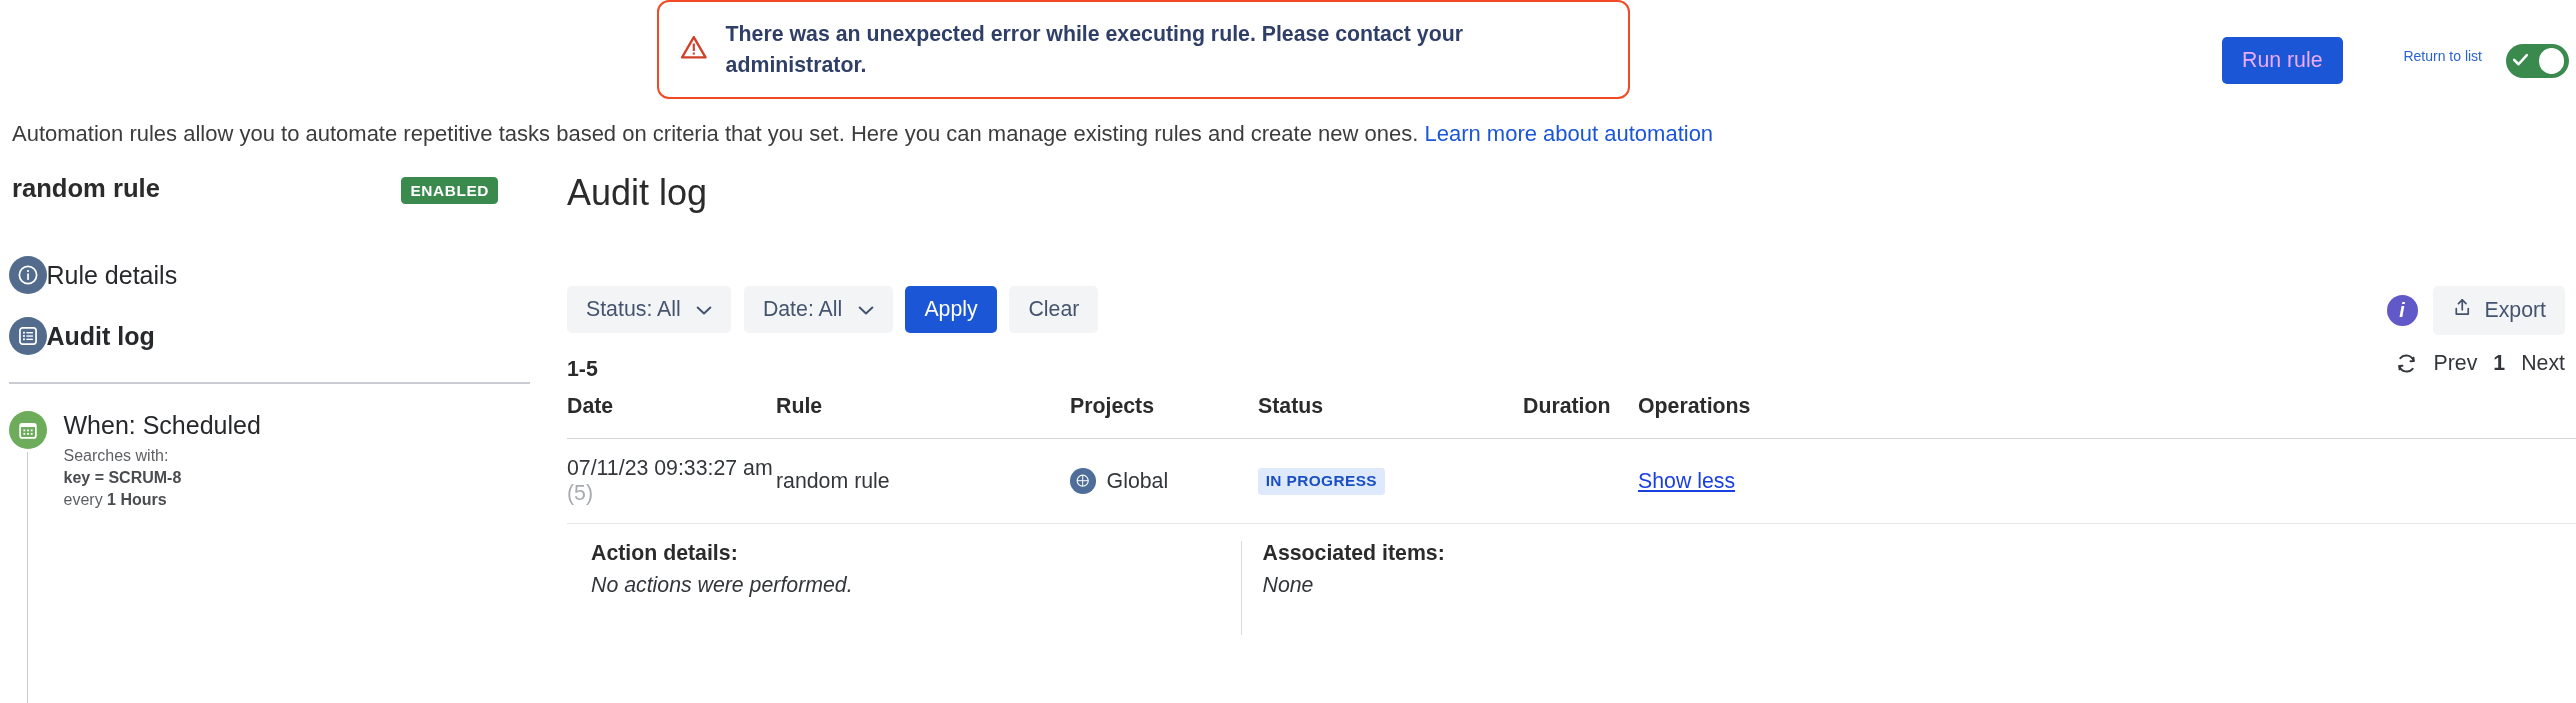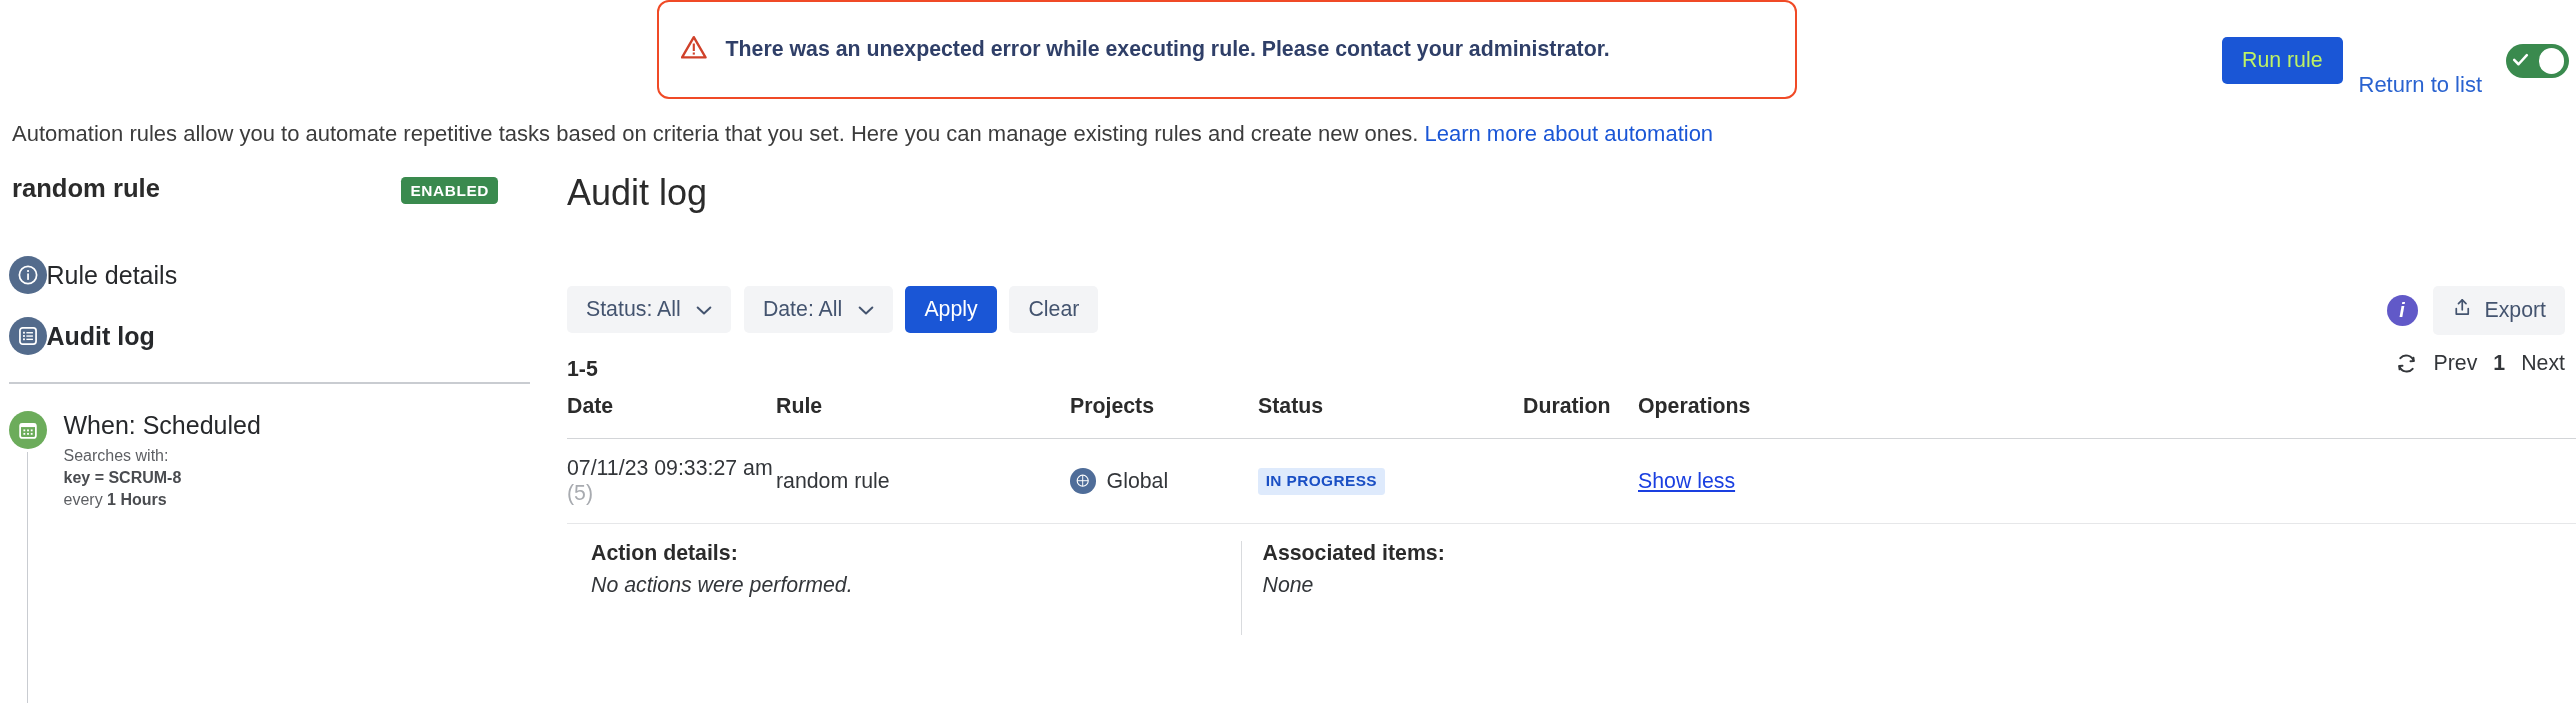--- a/index.html
+++ b/index.html
@@ -20,42 +20,42 @@
     letter-spacing: -0.2px;
   }
   .page-desc {
     position: absolute; left: 12px; top: 121px;
     font-size: 22px; color: #3c3c3c;
   }
   .page-desc a { color: #1a56d6; text-decoration: none; }
 
   .error-banner {
     position: absolute; left: 657px; top: 0px;
-    width: 1140px; height: 99px;
+    width: 973px; height: 99px;
     border: 2.6px solid #f04a26;
     border-radius: 12px;
     background: #ffffff;
     display: flex; align-items: center; gap: 19px;
     padding: 0 29px 0 22px;
   }
   .error-banner .warn-ico { flex: 0 0 auto; }
   .error-banner .msg {
     font-size: 21.3px; font-weight: 700; color: #2f3f68;
     line-height: 1.42;
   }
 
   .btn-run {
     position: absolute; right: 233px; top: 37px;
-    background: #1a56d6; color: #bef264; border: none; border-radius: 5.1px;
+    background: #1a56d6; color: #f0abfc; border: none; border-radius: 5.1px;
     font-size: 21.3px; font-family: inherit;
     padding: 11px 20.5px; cursor: pointer;
   }
   .link-return {
     position: absolute; right: 94px; top: 48px;
-    font-size: 22px; color: #2a63d0; text-decoration: none; cursor: pointer; margin-top: 24px;
+    font-size: 14px; color: #2a63d0; text-decoration: none; cursor: pointer;
   }
   .toggle {
     position: absolute; right: 6.8px; top: 44px;
     width: 63px; height: 34px; border-radius: 17px;
     background: #3a8a4e; cursor: pointer;
     display: flex; align-items: center; justify-content: space-between;
     padding: 0 5.1px;
   }
   .toggle .knob {
     width: 25.6px; height: 25.6px; border-radius: 50%; background: #fff;

